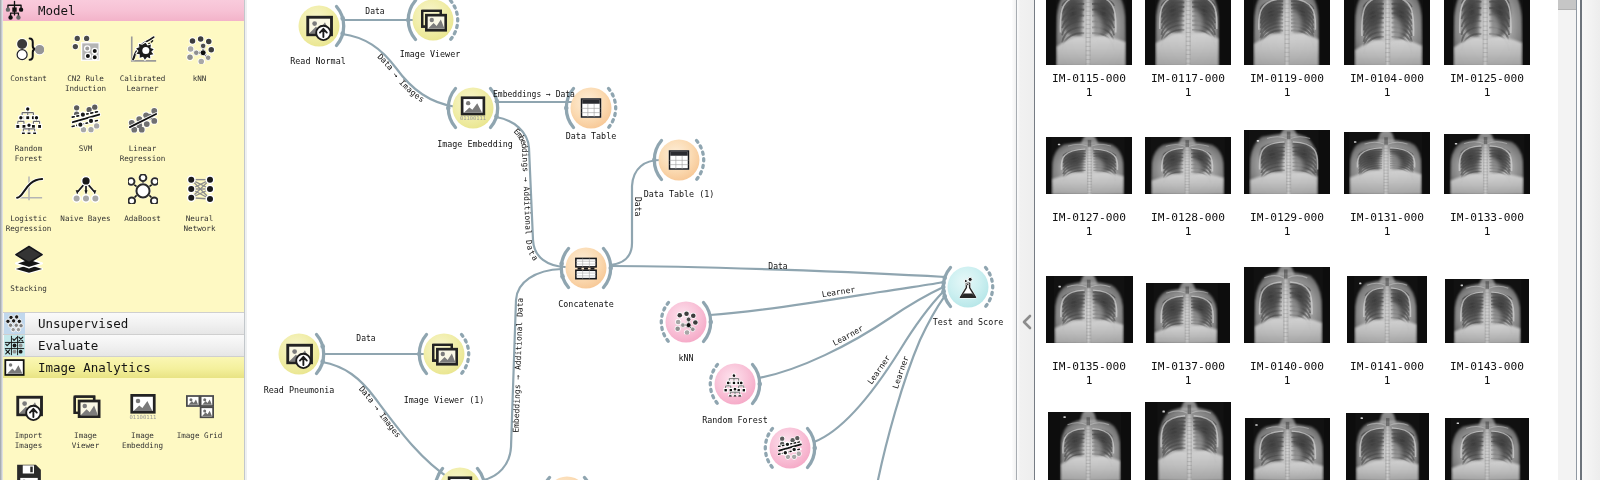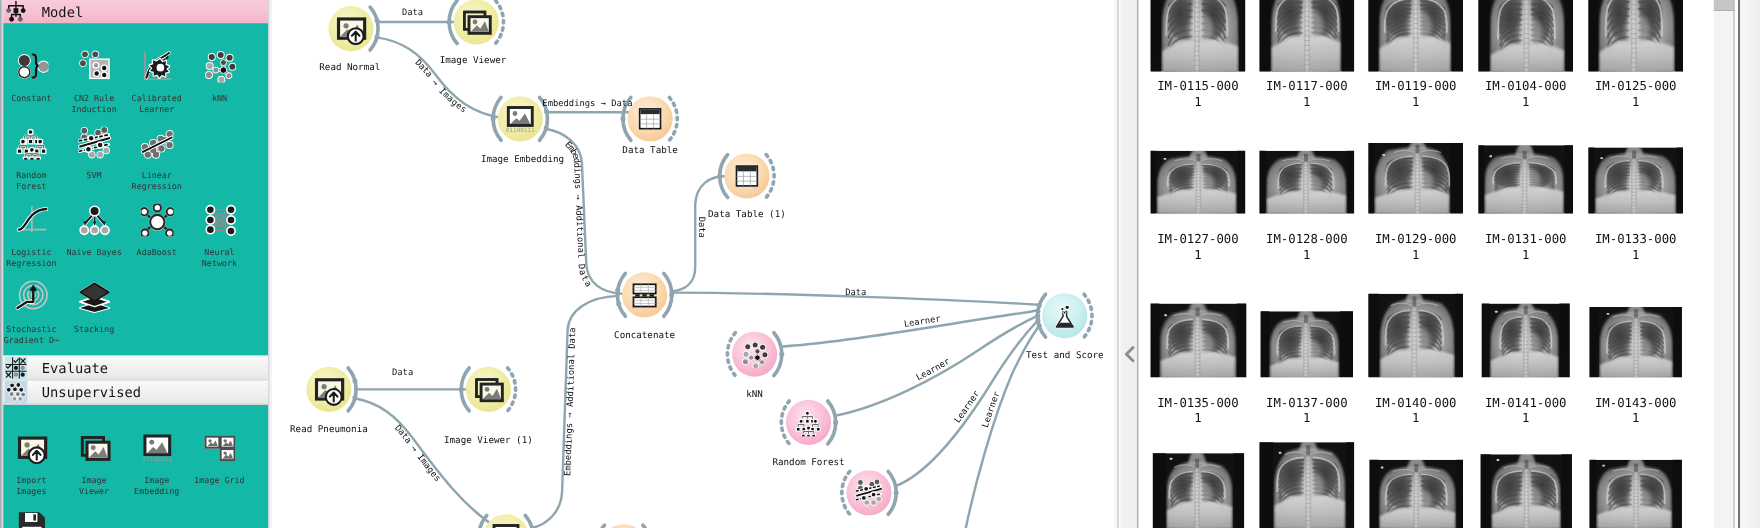--- a/index.html
+++ b/index.html
@@ -11,21 +11,21 @@
 .sidebar{position:absolute;left:0;top:0;width:244px;height:480px;background:#f0f0f0;overflow:hidden;}
 .sb-edge{position:absolute;left:0;top:0;width:3px;height:480px;background:linear-gradient(90deg,#9aa0a6 0%,#c8ccd0 55%,#ececec 100%);z-index:9;}
 .sb-div{position:absolute;left:244px;top:0;width:1px;height:480px;background:#c2c7cb;z-index:9;}
 .sb-div2{position:absolute;left:245px;top:0;width:2px;height:480px;background:#eef0f1;z-index:9;}
 .cat-header{position:relative;height:21px;display:flex;align-items:center;overflow:hidden;}
 .cat-header .cat-ico{width:21px;height:21px;flex:0 0 21px;display:block;margin-left:4px;}
 .cat-header .cat-label{font-size:12.5px;color:#141414;padding-left:13px;text-align:right;}
 .cat-model{background:linear-gradient(180deg,#f9cbdc 0%,#f7c2d5 50%,#f3b3c9 100%);}
 .cat-plain{background:linear-gradient(180deg,#fafafa 0%,#f1f1f1 50%,#e6e6e6 100%);border-bottom:1px solid #cfcfcf;}
 .cat-img{background:linear-gradient(180deg,#faf7b4 0%,#f4f09d 55%,#e8e383 100%);}
-.grid-wrap{background:#14b8a6;padding-top:22px;}
+.grid-wrap{background:#fef9c3;padding-top:11px;}
 .wrow{display:flex;height:70px;}
 .witem{width:57px;display:flex;flex-direction:column;align-items:center;}
 .wicon{width:45px;height:34px;display:flex;align-items:center;justify-content:center;}
 .wlabel{font-size:7.6px;line-height:10px;color:#333;text-align:center;margin-top:8px;width:57px;white-space:pre-line;}
 .sep{height:1px;background:#cfcfcf;}
 
 
 .canvas{position:absolute;left:247px;top:0;width:766px;height:480px;background:#fff;overflow:hidden;}
 .wfsvg{position:absolute;left:0;top:0;}
 .nlabel{position:absolute;font-size:8.4px;line-height:10px;color:#111;white-space:nowrap;transform:translateX(-50%);}
@@ -376,86 +376,77 @@
 </svg>
             </span>
   <span class="wlabel">Neural
 Network</span>
 </div>
 </div>
 <div class="wrow">
 <div class="witem">
   <span class="wicon">
               <svg viewBox="0 0 48 48" width="30" height="30" xmlns="http://www.w3.org/2000/svg">
-<g fill="none" stroke="#c4c4c4" stroke-width="2.4">
-<circle cx="26" cy="21" r="20"></circle>
-                  <circle cx="26" cy="21" r="14"></circle>
-                  <circle cx="26" cy="21" r="8"></circle>
-                  <circle cx="26" cy="21" r="3"></circle>
-</g>
-<path d="M3 40 L17 31 L26 31" fill="none" stroke="#fff" stroke-width="6" stroke-linecap="round" stroke-linejoin="round"></path>
-<path d="M3 40 L17 31 L26 31 L26 13" fill="none" stroke="#151515" stroke-width="3.4" stroke-linecap="round" stroke-linejoin="round"></path>
-<path d="M26 6 l-6 9 12 0z" fill="#151515"></path>
-</svg>
-            </span>
-  <span class="wlabel">Stochastic
-Gradient D⋯</span>
-</div>
-<div class="witem">
-  <span class="wicon">
-              <svg viewBox="0 0 48 48" width="30" height="30" xmlns="http://www.w3.org/2000/svg">
 <g stroke="#fff" stroke-width="3" stroke-linejoin="round" fill="#fff">
 <path d="M24 33 L45 40 L24 46 L3 40z"></path>
                   <path d="M24 24 L45 31 L24 38 L3 31z"></path>
                   <path d="M24 4 L45 17 L24 30 L3 17z"></path>
 </g>
 <path d="M24 33 L45 40 L24 46 L3 40z" fill="#161616"></path>
 <path d="M24 24 L45 31 L24 38 L3 31z" fill="#161616" stroke="#fff" stroke-width="2.2" stroke-linejoin="round"></path>
 <path d="M24 4 L45 17 L24 30 L3 17z" fill="#343434" stroke="#161616" stroke-width="2.4" stroke-linejoin="round"></path>
 </svg>
             </span>
   <span class="wlabel">Stacking</span>
 </div>
 </div>
 </div>
 <div class="sep"></div>
-<div class="cat-header cat-plain">
- <span class="cat-ico"><svg viewBox="0 0 48 48" width="21" height="21">
-<rect width="48" height="48" fill="#c2e8ea"></rect>
-<g stroke="#1a1a1a" stroke-width="2.2" fill="none">
-<path d="M17 2 V46 M31 2 V46 M2 17 H46 M2 31 H46"></path>
-</g>
-<path d="M20 9 l3 3.4 6 -6.6" stroke="#1a1a1a" stroke-width="2.6" fill="none" stroke-linecap="round" stroke-linejoin="round"></path>
-<path d="M34 5 l9 9 M43 5 l-9 9" stroke="#1a1a1a" stroke-width="2.6" stroke-linecap="round"></path>
-<path d="M4 21 l3.2 3.4 6 -6.6" stroke="#1a1a1a" stroke-width="2.6" fill="none" stroke-linecap="round" stroke-linejoin="round"></path>
-<path d="M4 34 l9 9 M13 34 l-9 9" stroke="#1a1a1a" stroke-width="2.6" stroke-linecap="round"></path>
-<circle cx="24" cy="24" r="4.4" fill="#1a1a1a"></circle>
-            <circle cx="38" cy="24" r="4.4" fill="#8e8e8e"></circle>
-<circle cx="24" cy="38" r="4.4" fill="#8e8e8e"></circle>
-            <circle cx="38" cy="38" r="4.4" fill="#1a1a1a"></circle>
-</svg></span>
- <span class="cat-label">Evaluate</span>
-</div>
 <div class="cat-header cat-plain">
  <span class="cat-ico"><svg viewBox="0 0 48 48" width="21" height="21">
 <rect width="48" height="48" fill="#c1d8ed"></rect>
 <g stroke="#fff" stroke-width="2">
 <circle cx="16" cy="10" r="5" fill="#1a1a1a"></circle>
               <circle cx="29" cy="9" r="5" fill="#1a1a1a"></circle>
 <circle cx="9" cy="19" r="5" fill="#1a1a1a"></circle>
               <circle cx="22" cy="18" r="5" fill="#1a1a1a"></circle>
 <circle cx="35" cy="19" r="5" fill="#1a1a1a"></circle>
               <circle cx="15" cy="28" r="5" fill="#7d7d7d"></circle>
 <circle cx="28" cy="28" r="5" fill="#7d7d7d"></circle>
               <circle cx="39" cy="29" r="5" fill="#7d7d7d"></circle>
 <circle cx="21" cy="38" r="5" fill="#9a9a9a"></circle>
               <circle cx="33" cy="38" r="5" fill="#9a9a9a"></circle>
 </g>
 </svg></span>
  <span class="cat-label">Unsupervised</span>
+</div>
+<div class="cat-header cat-plain">
+ <span class="cat-ico"><svg viewBox="0 0 48 48" width="21" height="21">
+<rect width="48" height="48" fill="#c2e8ea"></rect>
+<g stroke="#1a1a1a" stroke-width="2.2" fill="none">
+<path d="M17 2 V46 M31 2 V46 M2 17 H46 M2 31 H46"></path>
+</g>
+<path d="M20 9 l3 3.4 6 -6.6" stroke="#1a1a1a" stroke-width="2.6" fill="none" stroke-linecap="round" stroke-linejoin="round"></path>
+<path d="M34 5 l9 9 M43 5 l-9 9" stroke="#1a1a1a" stroke-width="2.6" stroke-linecap="round"></path>
+<path d="M4 21 l3.2 3.4 6 -6.6" stroke="#1a1a1a" stroke-width="2.6" fill="none" stroke-linecap="round" stroke-linejoin="round"></path>
+<path d="M4 34 l9 9 M13 34 l-9 9" stroke="#1a1a1a" stroke-width="2.6" stroke-linecap="round"></path>
+<circle cx="24" cy="24" r="4.4" fill="#1a1a1a"></circle>
+            <circle cx="38" cy="24" r="4.4" fill="#8e8e8e"></circle>
+<circle cx="24" cy="38" r="4.4" fill="#8e8e8e"></circle>
+            <circle cx="38" cy="38" r="4.4" fill="#1a1a1a"></circle>
+</svg></span>
+ <span class="cat-label">Evaluate</span>
+</div>
+<div class="cat-header cat-img">
+ <span class="cat-ico"><svg viewBox="0 0 48 48" width="21" height="21">
+<rect x="3" y="7" width="42" height="34" fill="#fff" stroke="#111" stroke-width="4"></rect>
+<circle cx="15" cy="18" r="4" fill="#7a7a7a"></circle>
+<path d="M7 38 L19 26 L25 32 L33 19 L42 38z" fill="#7a7a7a"></path>
+</svg></span>
+ <span class="cat-label">Image Analytics</span>
 </div>
 <div class="grid-wrap">
 <div class="wrow">
 <div class="witem">
   <span class="wicon">
               <svg viewBox="0 0 48 48" width="30" height="30" xmlns="http://www.w3.org/2000/svg">
                 <rect x="6" y="10" width="38" height="28" fill="#faf8e4" stroke="#232323" stroke-width="4.6"></rect>
 <circle cx="17" cy="20" r="3.8" fill="#7c7c7c"></circle>
 <path d="M8.5 35.6 L19 25 L25 30.5 L33.5 18 L41.5 35.6z" fill="#7c7c7c"></path>
 <circle cx="31" cy="35" r="11.5" fill="#fff" stroke="#1b1b1b" stroke-width="3"></circle>

